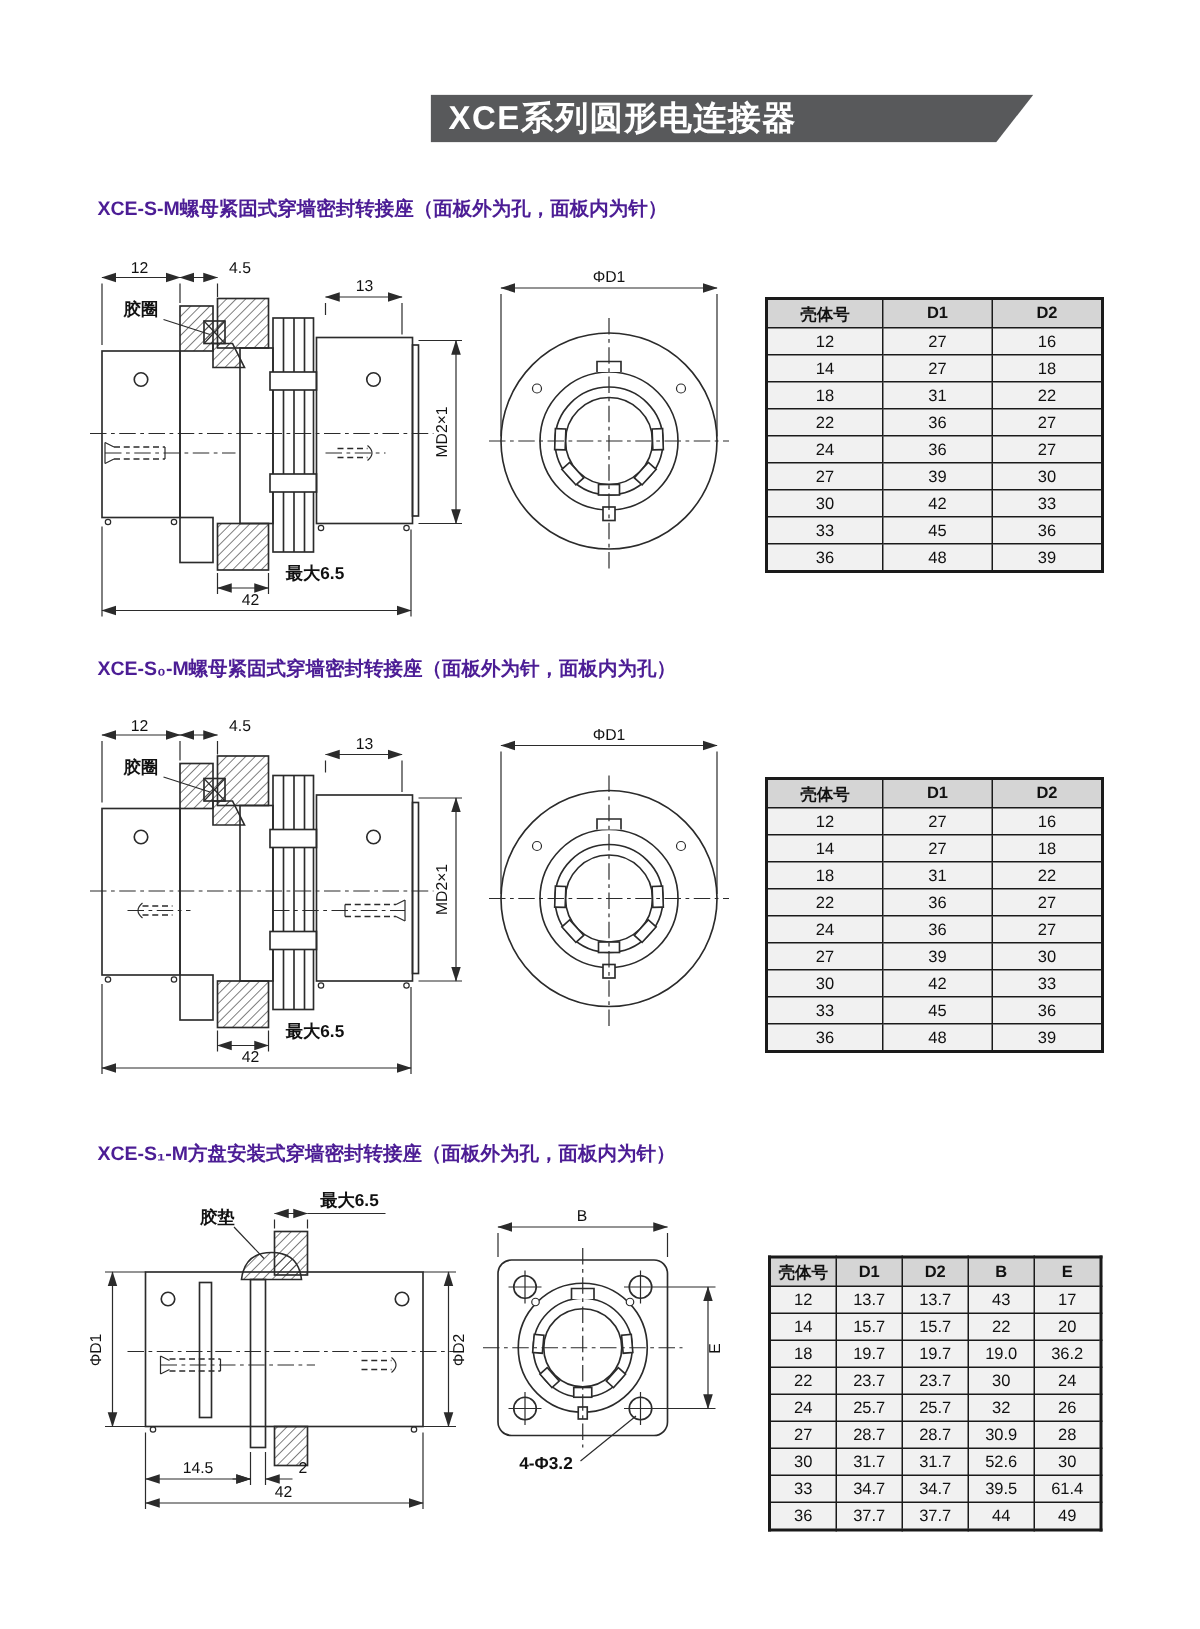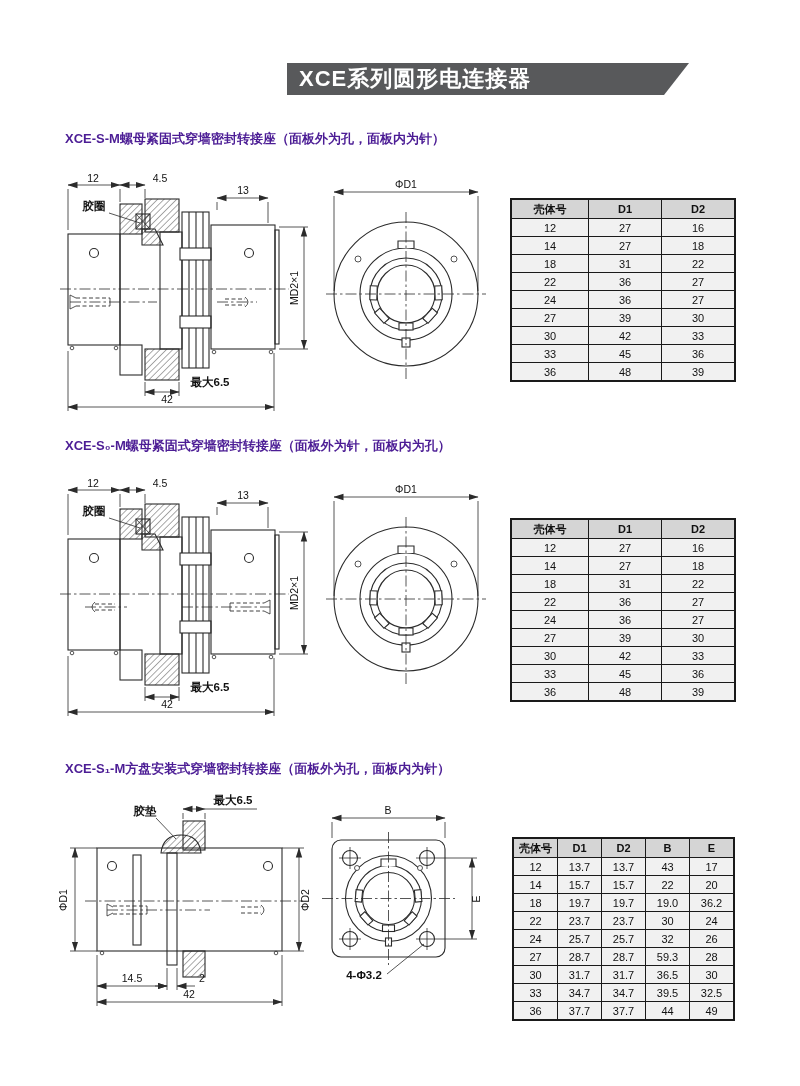--- a/index.html
+++ b/index.html
@@ -573,36 +573,36 @@
         <td>24</td>
         <td>25.7</td>
         <td>25.7</td>
         <td>32</td>
         <td>26</td>
       </tr>
       <tr>
         <td>27</td>
         <td>28.7</td>
         <td>28.7</td>
-        <td>59.3</td>
+        <td>30.9</td>
         <td>28</td>
       </tr>
       <tr>
         <td>30</td>
         <td>31.7</td>
         <td>31.7</td>
-        <td>36.5</td>
+        <td>52.6</td>
         <td>30</td>
       </tr>
       <tr>
         <td>33</td>
         <td>34.7</td>
         <td>34.7</td>
         <td>39.5</td>
-        <td>32.5</td>
+        <td>61.4</td>
       </tr>
       <tr>
         <td>36</td>
         <td>37.7</td>
         <td>37.7</td>
         <td>44</td>
         <td>49</td>
       </tr>
     </tbody>
 </table>

